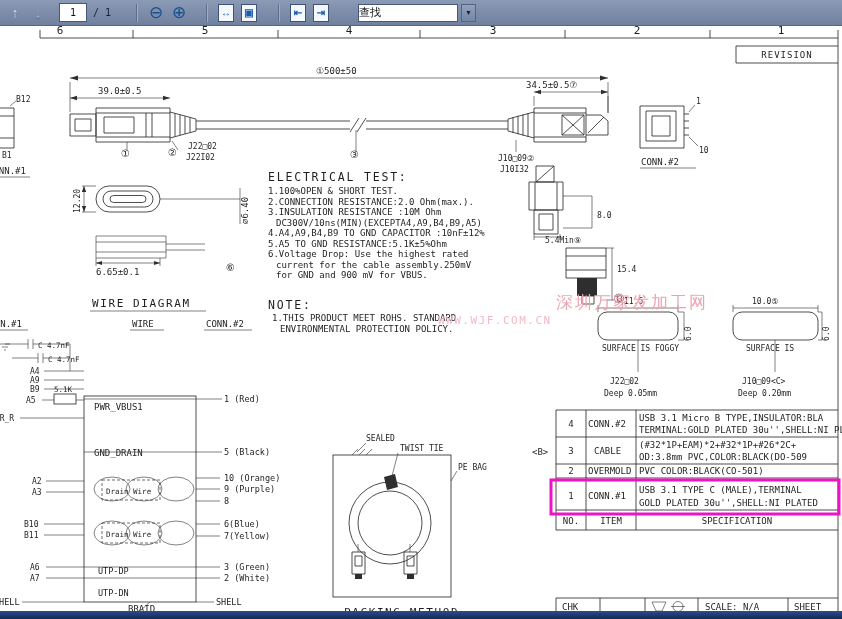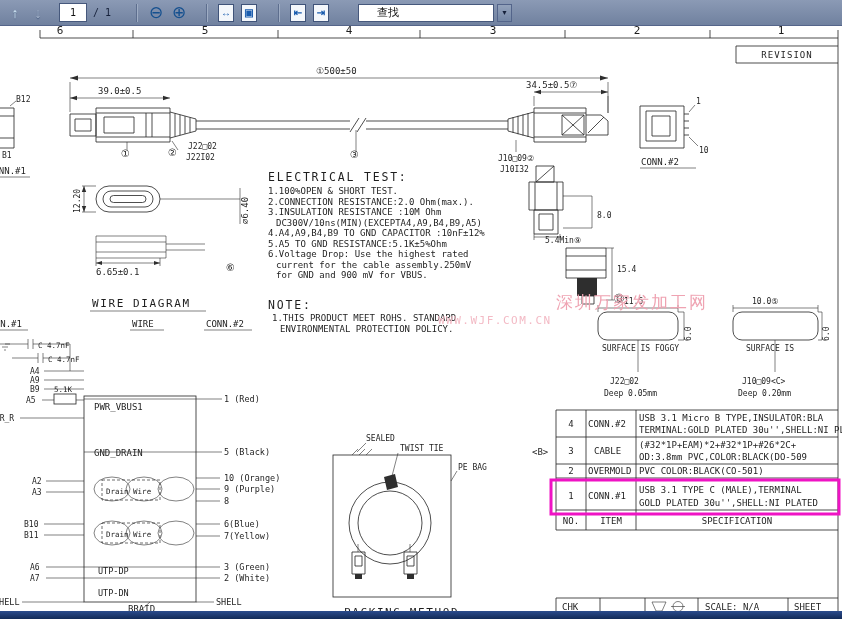--- a/index.html
+++ b/index.html
@@ -9,21 +9,21 @@
     background:linear-gradient(#8b9ab5,#70819f);border-bottom:1px solid #55658a;
     display:flex;align-items:center;gap:3px;padding:0 5px;z-index:5;}
   .tb-btn{background:transparent;border:none;width:20px;height:20px;display:flex;align-items:center;justify-content:center;padding:0;cursor:default;}
   .ic-prev{color:#d6ecf9;font-size:14px;font-weight:bold;text-shadow:0 1px 1px #41567c;}
   .ic-next{color:#aab8cd;font-size:14px;font-weight:bold;text-shadow:0 1px 1px #41567c;}
   .page-input{width:22px;height:15px;font:10px "DejaVu Sans Mono",monospace;text-align:center;border:1px solid #46587c;background:#fff;color:#111;margin-left:8px;}
   .page-total{font:10px "DejaVu Sans Mono",monospace;color:#15203a;margin-left:3px;}
   .sep{width:1px;height:18px;background:#5d6e8e;border-right:1px solid #9fadc4;margin:0 5px;}
   .ic-round{color:#15508f;font-size:17px;line-height:17px;}
   .ic-doc{display:inline-block;width:14px;height:16px;background:#f4f7fb;border:1px solid #3f5379;color:#1a5cae;font-size:10px;line-height:15px;text-align:center;font-weight:bold;}
-  .search-input{width:98px;height:16px;font:11px "DejaVu Sans",sans-serif;border:1px solid #46587c;background:#fff;color:#111;padding:0 18px;margin-left:24px;}
+  .search-input{width:98px;height:16px;font:11px "DejaVu Sans",sans-serif;border:1px solid #46587c;background:#fff;color:#111;padding:0 0;margin-left:24px;}
   .dd-btn{background:linear-gradient(#93a2bb,#7386a5);border:1px solid #53648a;width:15px;height:18px;display:flex;align-items:center;justify-content:center;padding:0;}
   .dd-glyph{font-size:7px;color:#15203a;}
   
   .bottom-strip{position:absolute;top:611px;left:0;width:842px;height:8px;background:linear-gradient(#2b4c8d,#122a57);z-index:6;}
   
   svg{position:absolute;top:0;left:0;}
   svg text{fill:#1e1e1e;font-family:"DejaVu Sans Mono",monospace;}
   .t75{font-size:7.5px}.t8{font-size:8px}.t85{font-size:8.5px}.t9{font-size:9px}
   .t10{font-size:10px;font-family:"DejaVu Sans",sans-serif}
   .t11{font-size:11px}

